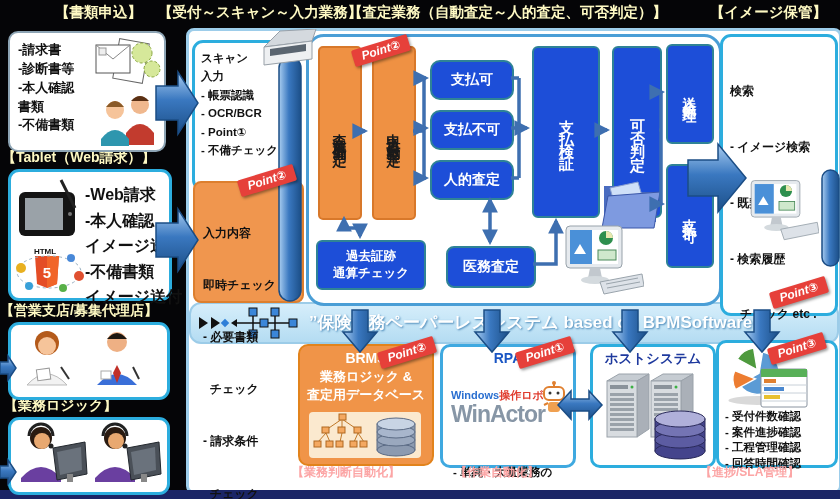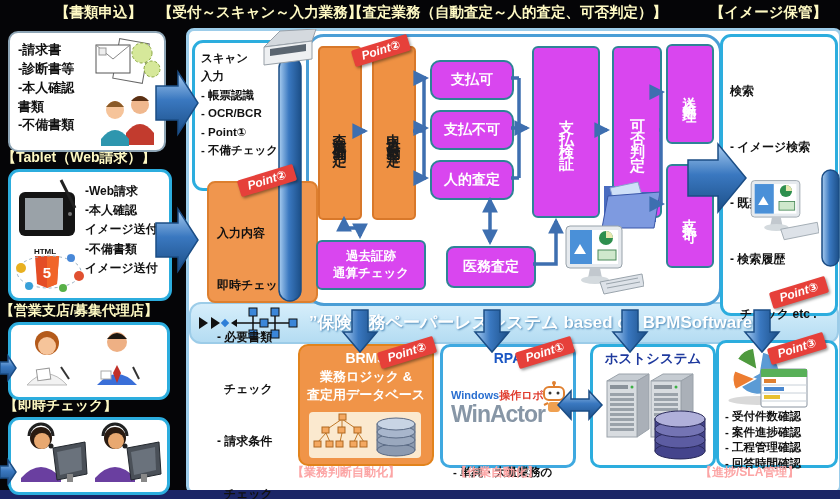--- a/index.html
+++ b/index.html
@@ -4,21 +4,21 @@
 <style>
   html,body{margin:0;padding:0;background:#050507;}
   #stage{position:relative;width:840px;height:499px;background:#050507;
          font-family:"Liberation Sans","DejaVu Sans",sans-serif;overflow:hidden;}
   .abs{position:absolute;}
   .hdr{color:#fef9c3;font-weight:bold;font-size:14.5px;white-space:nowrap;}
   .whitebox{background:#fff;}
   .cyan{border:3px solid #2cadde;border-radius:11px;}
   .graybox{border:2px solid #8da4b4;border-radius:10px;}
   .lt{font-weight:bold;color:#111;}
-  .teal{background:#d946ef;border:2px solid #2f8396;color:#fff;font-weight:bold;
+  .teal{background:#1d4ed8;border:2px solid #2f8396;color:#fff;font-weight:bold;
         display:flex;align-items:center;justify-content:center;text-align:center;}
   .orangev{background:#ef9143;border:2px solid #d8782a;border-radius:5px;
         display:flex;align-items:center;justify-content:center;}
   .vtext{writing-mode:vertical-rl;text-orientation:upright;font-weight:bold;}
   .ribbon{position:absolute;background:#e6403a;color:#fff;font-weight:bold;font-style:italic;
         font-size:12px;padding:1px 9px 2px;transform:rotate(-17deg);border-radius:2px;
         box-shadow:1px 2px 3px rgba(0,0,0,.4);white-space:nowrap;z-index:50;}
   .blabel{color:#fca5a5;font-weight:bold;font-size:12px;white-space:nowrap;z-index:30;}
   .bottompanel{background:#fff;border:3px solid #2cadde;border-radius:10px;}
   svg{display:block;}
@@ -77,21 +77,21 @@
       <polygon points="20,12 44,12 42,40 32,44 22,40" fill="#e44d26"></polygon>
       <polygon points="32,12 44,12 42,40 32,44" fill="#f16529"></polygon>
       <text x="32" y="34" font-size="15" font-weight="bold" fill="#fff" text-anchor="middle">5</text>
       <ellipse cx="34" cy="28" rx="32" ry="16" fill="none" stroke="#9ab0c0" stroke-dasharray="3,3"></ellipse>
       <circle cx="6" cy="24" r="5" fill="#e8b020"></circle>
         <circle cx="14" cy="42" r="4" fill="#38a0d8"></circle>
       <circle cx="56" cy="14" r="4" fill="#4888d8"></circle>
         <circle cx="64" cy="32" r="5" fill="#e05030"></circle>
       <circle cx="48" cy="44" r="4" fill="#58b048"></circle>
     </svg>
-    <div class="lt" style="position:absolute;left:74px;top:10px;font-size:12px;line-height:1.6;white-space:nowrap;">
+    <div class="lt" style="position:absolute;left:74px;top:10px;font-size:16px;line-height:1.6;white-space:nowrap;">
       <div>-Web請求</div>
       <div>-本人確認</div>
       <div>  イメージ送付</div>
       <div>-不備書類</div>
       <div>  イメージ送付</div>
     </div>
   </div>
 
   <div class="abs hdr" style="left:0px;top:302px;font-size:14px;">【営業支店/募集代理店】</div>
 
@@ -104,21 +104,21 @@
       <line x1="44" y1="40" x2="52" y2="52" stroke="#333" stroke-width="2"></line>
       <circle cx="100" cy="15" r="10" fill="#eeb084"></circle>
         <path d="M90 12 Q100 0 110 12 Z" fill="#1d1812"></path>
       <path d="M80 58 Q100 36 120 58 Z" fill="#3a6fd8"></path>
       <polygon points="100,38 104,46 100,56 96,46" fill="#c03028"></polygon>
       <rect x="84" y="44" width="10" height="8" fill="#fff" stroke="#aaa"></rect>
       <line x1="116" y1="40" x2="122" y2="52" stroke="#333" stroke-width="2"></line>
     </svg>
   </div>
 
-  <div class="abs hdr" style="left:4px;top:397px;font-size:14px;">【即時チェック】</div>
+  <div class="abs hdr" style="left:4px;top:397px;font-size:14px;">【業務ロジック】</div>
 
   <div class="abs whitebox cyan" style="left:8px;top:417px;width:156px;height:72px;z-index:10;">
     <svg class="abs" style="left:4px;top:2px;" width="148" height="62" viewBox="0 0 148 62">
       <g>
         <circle cx="26" cy="16" r="11" fill="#2a1a10"></circle>
           <circle cx="27" cy="19" r="8" fill="#e8a870"></circle>
         <path d="M14 14 A12 12 0 0 1 38 14" fill="none" stroke="#222" stroke-width="3"></path>
         <circle cx="36" cy="24" r="2.5" fill="#222"></circle>
         <path d="M6 56 Q26 34 46 56 V60 H6 Z" fill="#6a3fa0"></path>
         <polygon points="38,26 70,20 72,52 42,58" fill="#4a5058" stroke="#23282e"></polygon>
@@ -147,21 +147,21 @@
       <div>- Point①</div>
       <div>- 不備チェック</div>
     </div>
   </div>
   <svg class="abs" style="left:260px;top:29px;z-index:45;" width="58" height="52" viewBox="0 0 58 52">
     <polygon points="4,18 20,2 56,0 52,12" fill="#d4d9de" stroke="#98a0a8"></polygon>
     <polygon points="4,18 52,12 52,30 4,36" fill="#eef0f2" stroke="#98a0a8"></polygon>
     <polygon points="10,20 46,15 46,22 10,27" fill="#5a6570"></polygon>
   </svg>
 
-  <div class="abs" style="left:193px;top:181px;width:107px;height:118px;background:#f0964e;border:2px solid #dd7f2f;border-radius:8px;z-index:20;margin-left:14px;">
+  <div class="abs" style="left:193px;top:181px;width:107px;height:118px;background:#f0964e;border:2px solid #dd7f2f;border-radius:8px;z-index:20;">
     <div class="lt" style="position:absolute;left:8px;top:7px;font-size:12px;line-height:1.45;white-space:pre;">
       <div>入力内容</div>
       <div>即時チェック</div>
       <div>- 必要書類</div>
       <div>  チェック</div>
       <div>- 請求条件</div>
       <div>  チェック</div>
     </div>
   </div>
 

